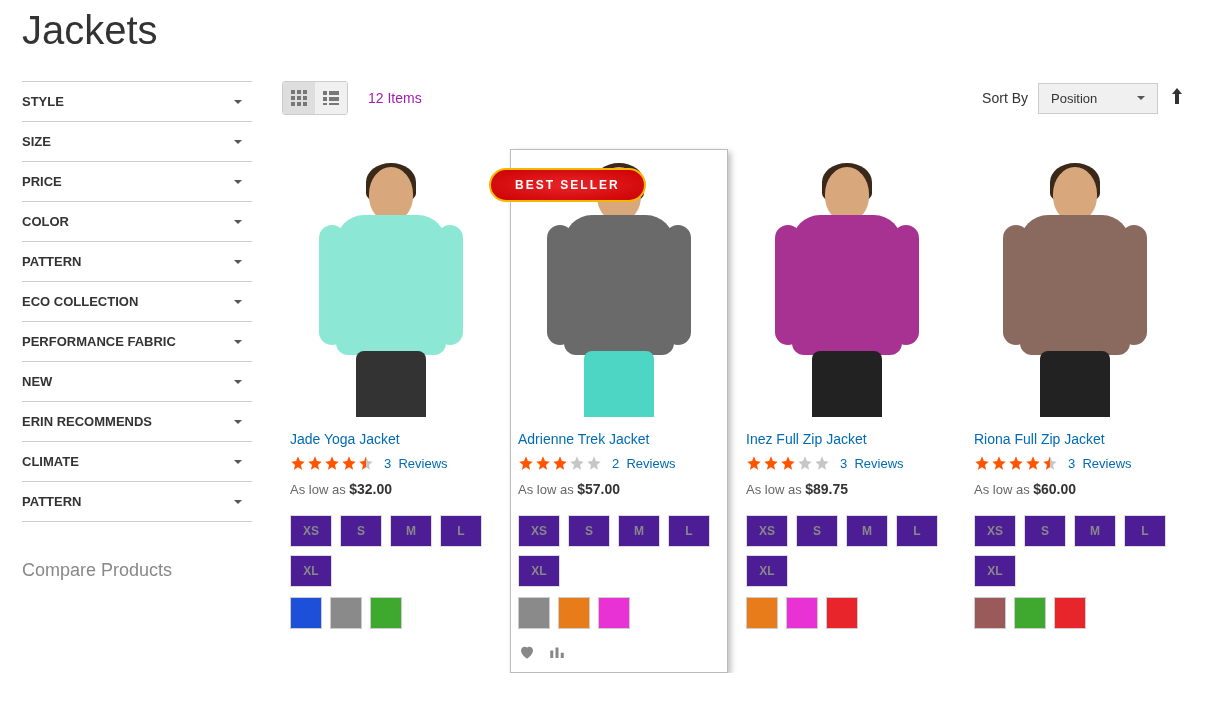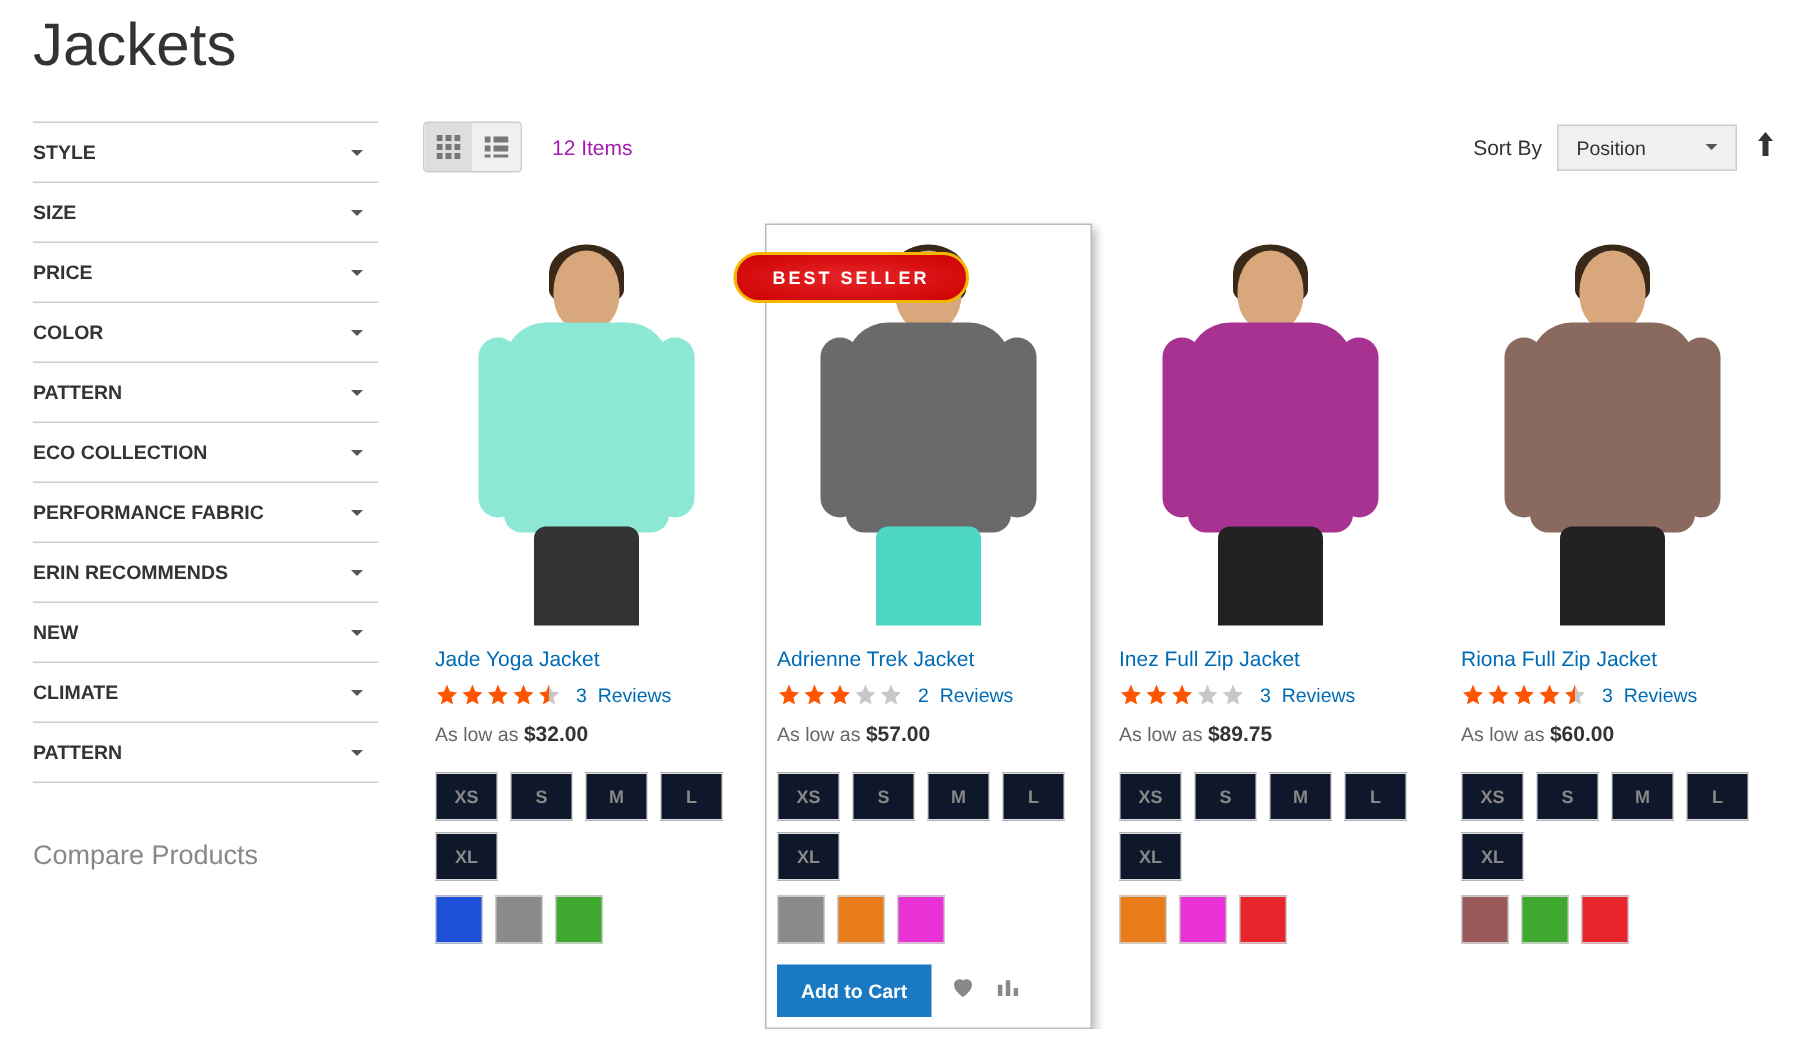--- a/index.html
+++ b/index.html
@@ -40,21 +40,21 @@
 .legs{position:absolute;top:184px;left:50%;transform:translateX(-50%);width:70px;height:70px;background:#2a2a2a;border-radius:8px 8px 0 0}
 .p-name{font-size:14px;color:#006bb4;margin:14px 0 8px}
 .rating-row{display:flex;align-items:center;gap:10px;margin-bottom:10px}
 .stars{display:flex;gap:1px}
 .star{width:16px;height:16px}
 .star svg{width:100%;height:100%}
 .reviews{font-size:13px;color:#006bb4}
 .price-row{font-size:13px;color:#666;margin-bottom:18px}
 .price{font-weight:700;color:#333;font-size:14px}
 .swatches{display:flex;flex-wrap:wrap;gap:8px;margin-bottom:10px}
-.size{width:42px;height:32px;border:1px solid #ddd;background:#0f172a;display:flex;align-items:center;justify-content:center;font-size:12px;font-weight:700;color:#888;cursor:pointer}
+.size{width:42px;height:32px;border:1px solid #ddd;background:#4c1d95;display:flex;align-items:center;justify-content:center;font-size:12px;font-weight:700;color:#888;cursor:pointer}
 .colors{display:flex;gap:8px;margin-top:4px}
 .color{width:32px;height:32px;border:1px solid #ccc;cursor:pointer}
 .actions{display:flex;align-items:center;gap:12px;margin-top:14px}
 .addcart{background:#1979c3;color:#fff;border:none;padding:10px 16px;font-size:13px;font-weight:600;cursor:pointer}
 .icon-btn{cursor:pointer}
 .icon-btn svg{width:18px;height:18px;fill:#888}
 </style>
 </head>
 <body>
 
@@ -99,27 +99,27 @@
               <path d="M2 4l4 4 4-4z"></path>
             </svg></span>
         </div>
         <div class="filter">
           <span>PERFORMANCE FABRIC</span>
           <span class="chevron"><svg viewBox="0 0 12 12">
               <path d="M2 4l4 4 4-4z"></path>
             </svg></span>
         </div>
         <div class="filter">
+          <span>NEW</span>
+          <span class="chevron"><svg viewBox="0 0 12 12">
+              <path d="M2 4l4 4 4-4z"></path>
+            </svg></span>
+        </div>
+        <div class="filter">
           <span>ERIN RECOMMENDS</span>
-          <span class="chevron"><svg viewBox="0 0 12 12">
-              <path d="M2 4l4 4 4-4z"></path>
-            </svg></span>
-        </div>
-        <div class="filter">
-          <span>NEW</span>
           <span class="chevron"><svg viewBox="0 0 12 12">
               <path d="M2 4l4 4 4-4z"></path>
             </svg></span>
         </div>
         <div class="filter">
           <span>CLIMATE</span>
           <span class="chevron"><svg viewBox="0 0 12 12">
               <path d="M2 4l4 4 4-4z"></path>
             </svg></span>
         </div>
@@ -272,21 +272,20 @@
             <div class="size">M</div>
             <div class="size">L</div>
             <div class="size">XL</div>
     </div>
     <div class="colors">
       <div class="color" style="background:#8a8a8a"></div>
             <div class="color" style="background:#e87c1a"></div>
             <div class="color" style="background:#e832d6"></div>
     </div>
     <div class="actions">
-      <button class="addcart">Add to Cart</button>
       <span class="icon-btn"><svg viewBox="0 0 24 24">
                 <path d="M12 21s-8-5.3-8-11c0-3 2.4-5 5-5 1.7 0 3 1 3 1s1.3-1 3-1c2.6 0 5 2 5 5 0 5.7-8 11-8 11z"></path>
               </svg></span>
       <span class="icon-btn"><svg viewBox="0 0 24 24">
                 <rect x="3" y="10" width="4" height="10"></rect>
                 <rect x="10" y="6" width="4" height="14"></rect>
                 <rect x="17" y="13" width="4" height="7"></rect>
               </svg></span>
     </div>
   </div>

